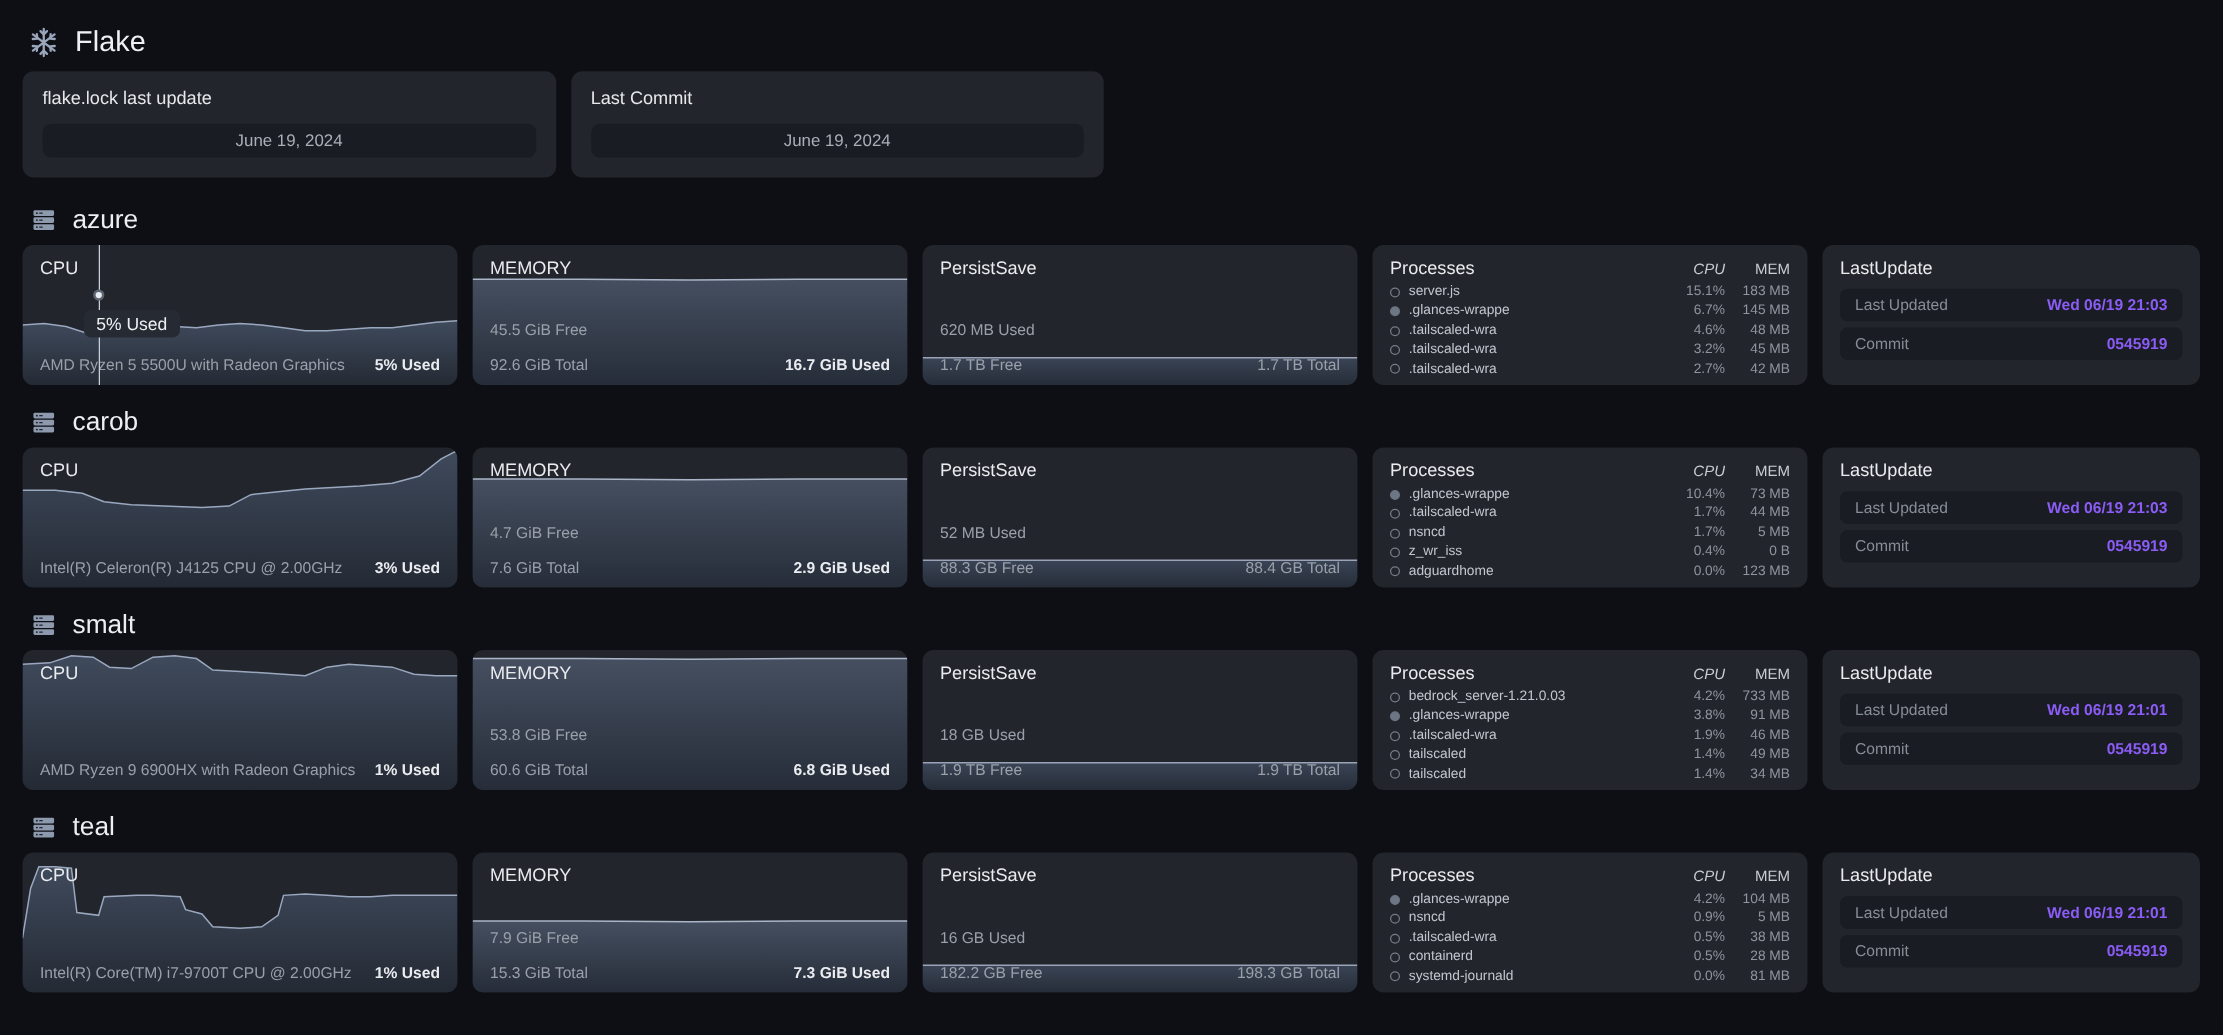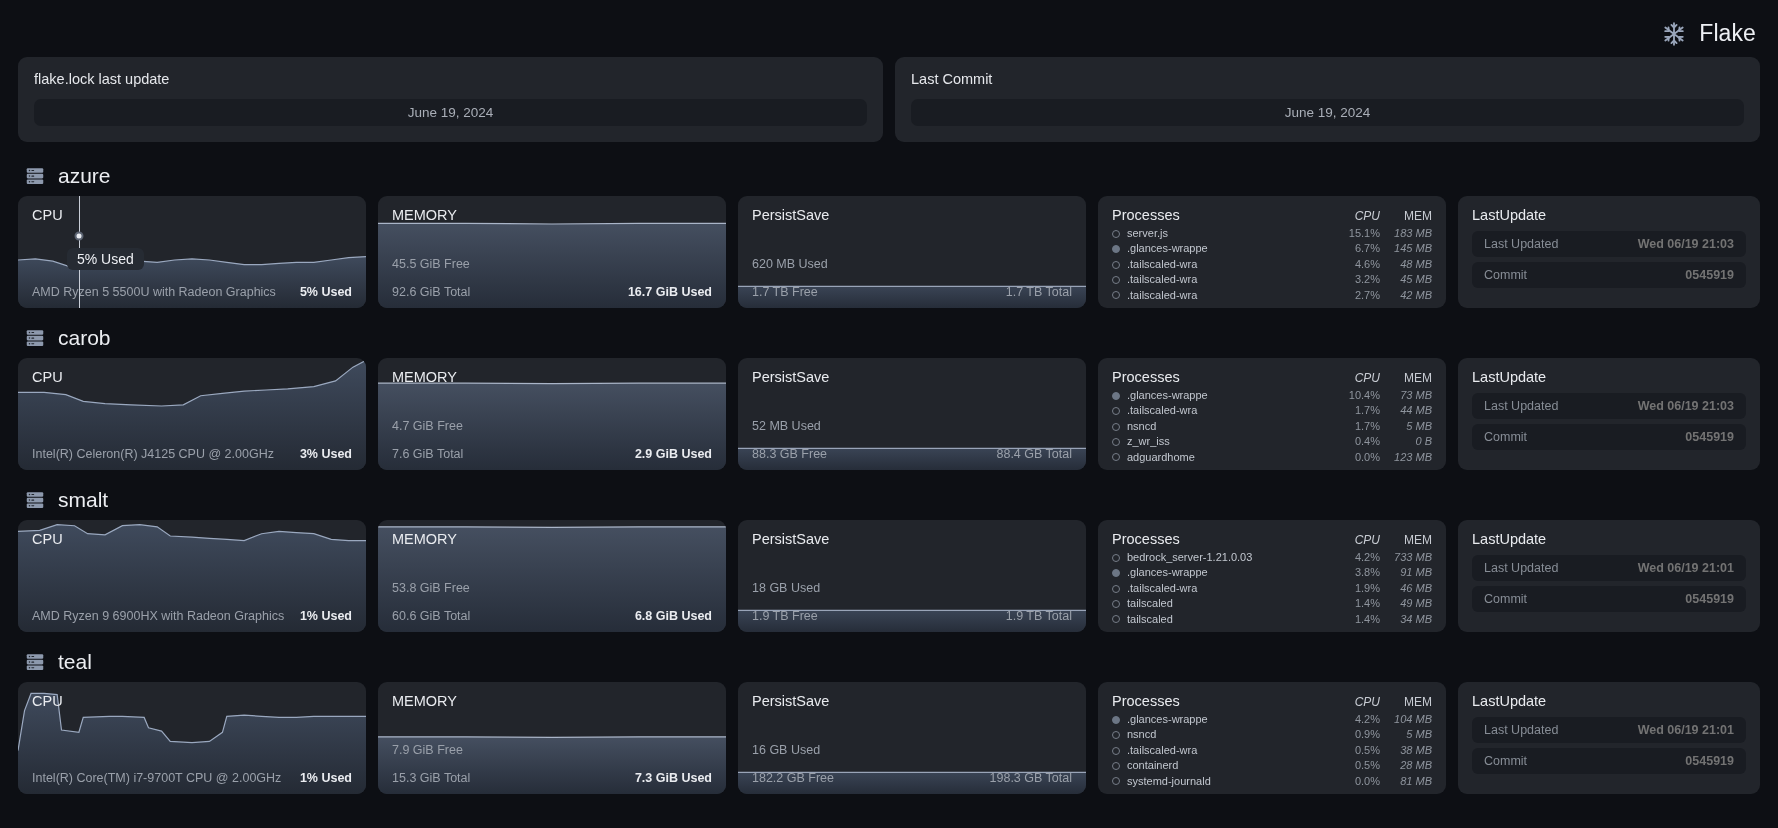--- a/index.html
+++ b/index.html
@@ -18,26 +18,26 @@
   body{
     width:1778px;height:828px;
     background:var(--bg);
     font-family:"Liberation Sans","DejaVu Sans",sans-serif;
     color:var(--text);
     overflow:hidden;
   }
   .page{padding:14px 18px 0 18px;}
 
   
-  .app-header{display:flex;align-items:center;gap:12px;padding:6px 4px 10px 4px;justify-content:flex-end;}
+  .app-header{display:flex;align-items:center;gap:12px;padding:6px 4px 10px 4px;}
   .flake-icon{width:26px;height:26px;display:block;}
   .app-title{font-size:23px;font-weight:400;letter-spacing:.1px;color:#eef0f4;}
 
   
-  .info-row{display:grid;grid-template-columns:repeat(2,1fr);gap:12px;margin-bottom:18px;}
+  .info-row{display:grid;grid-template-columns:repeat(4,1fr);gap:12px;margin-bottom:18px;}
   .info-card{
     background:var(--card);border-radius:9px;padding:14px 16px 16px 16px;
     min-height:80px;
   }
   .info-label{font-size:14.5px;color:#e6e8ec;margin-bottom:12px;}
   .info-value{
     background:var(--inner);border-radius:7px;height:27px;
     display:flex;align-items:center;justify-content:center;
     font-size:13.5px;color:#a9aeb7;
   }
@@ -96,32 +96,32 @@
   }
   .proc-head .m{font-style:normal;width:52px;}
   .proc-row{display:flex;align-items:center;font-size:11px;line-height:15.4px;color:#8f959e;}
   .dot{
     width:8px;height:8px;border-radius:50%;margin-right:7px;flex:0 0 auto;
     border:1px solid #767d88;background:transparent;
   }
   .dot.filled{background:#6c7685;border-color:#6c7685;}
   .proc-row .n{flex:1;color:#c2c7cf;overflow:hidden;white-space:nowrap;}
   .proc-row .c{width:58px;text-align:right;}
-  .proc-row .m{width:52px;text-align:right;font-style:italic;}
+  .proc-row .m{width:52px;text-align:right;}
 
   
   .lu{padding:11px 14px 24px 14px;}
   .lu-title{font-size:14.5px;color:#e9ebef;margin-bottom:8px;}
   .lu-row{
     background:var(--inner);border-radius:6px;height:26px;margin-bottom:5px;
     display:flex;align-items:center;justify-content:space-between;
     padding:0 12px;font-size:12.5px;
   }
   .lu-row .k{color:#878d96;}
-  .lu-row .v{color:#737373;font-weight:bold;}
+  .lu-row .v{color:#8b5cf6;font-weight:bold;}
 </style>
 </head>
 <body>
 
 <div class="page">
 
   <div class="app-header">
     <span class="flake-icon">
       <svg viewBox="0 0 24 24" width="26" height="26" fill="none" stroke="#9aa6bb" stroke-width="1.7" stroke-linecap="round">
         <path d="M12 2v20M4 6l16 12M20 6L4 18"></path>

